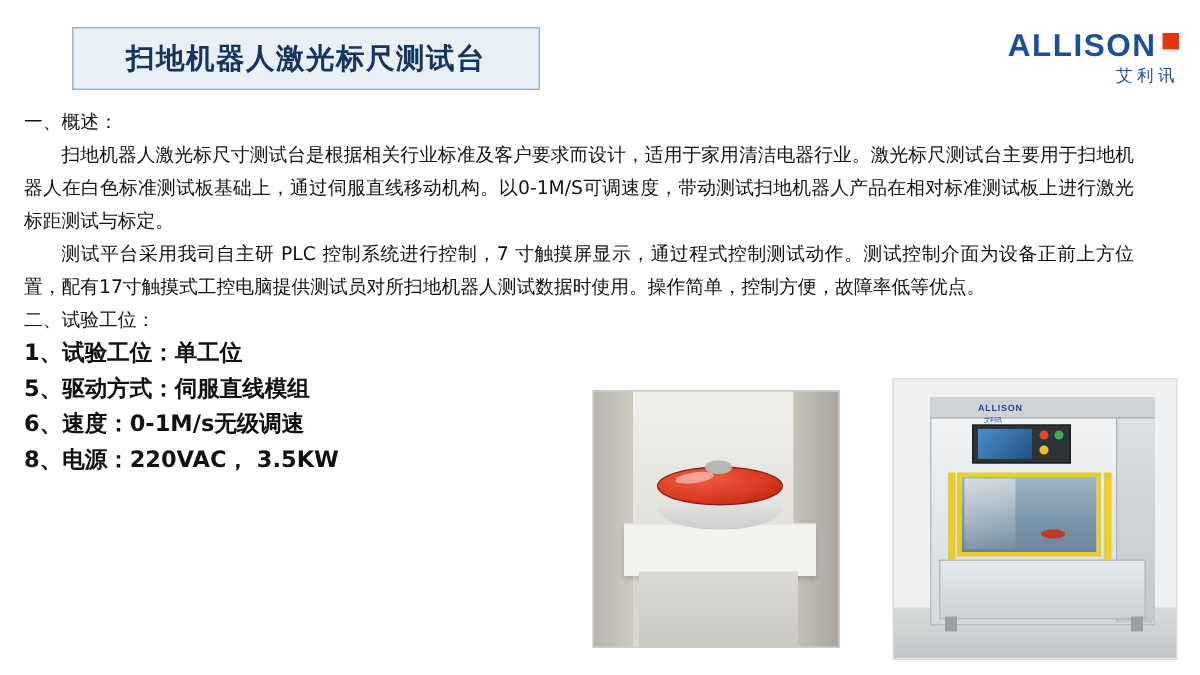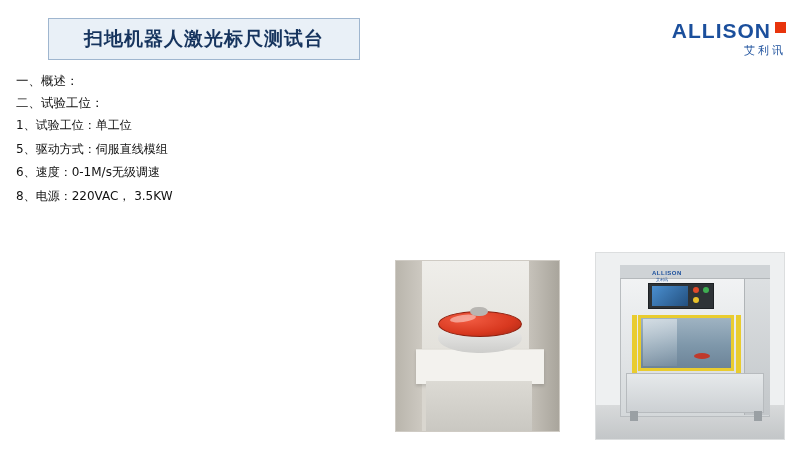--- a/index.html
+++ b/index.html
@@ -101,25 +101,26 @@
     font-family: "DejaVu Sans", sans-serif;
     color: #111;
   }
   .spec-list {
     margin: 0;
     padding: 0;
     list-style: none;
     width: 390px;
   }
   .spec-item {
-    font-size: 12px;
+    font-size: 15px;
     line-height: 23.5px;
     font-family: "DejaVu Sans", sans-serif;
     color: #111;
     white-space: nowrap;
+    font-weight: bold;
   }
 
   
   .photos {
     position: absolute;
     left: 395px;
     top: 252px;
     width: 390px;
     height: 190px;
   }
@@ -291,20 +292,22 @@
     <div class="brand">
       <div>
         <span class="brand-en">ALLISON</span><span class="brand-mark"></span>
       </div>
       <div class="brand-cn">艾利讯</div>
     </div>
   </div>
 
   <div class="content">
     <div class="section-title">一、概述：</div>
+    <div class="para">扫地机器人激光标尺寸测试台是根据相关行业标准及客户要求而设计，适用于家用清洁电器行业。激光标尺测试台主要用于扫地机器人在白色标准测试板基础上，通过伺服直线移动机构。以0-1M/S可调速度，带动测试扫地机器人产品在相对标准测试板上进行激光标距测试与标定。</div>
+    <div class="para">测试平台采用我司自主研 PLC 控制系统进行控制，7 寸触摸屏显示，通过程式控制测试动作。测试控制介面为设备正前上方位置，配有17寸触摸式工控电脑提供测试员对所扫地机器人测试数据时使用。操作简单，控制方便，故障率低等优点。</div>
     <div class="section-title">二、试验工位：</div>
     <ul class="spec-list">
       <li class="spec-item">1、试验工位：单工位</li>
       <li class="spec-item">5、驱动方式：伺服直线模组</li>
       <li class="spec-item">6、速度：0-1M/s无级调速</li>
       <li class="spec-item">8、电源：220VAC， 3.5KW</li>
     </ul>
   </div>
 
   <div class="photos">

